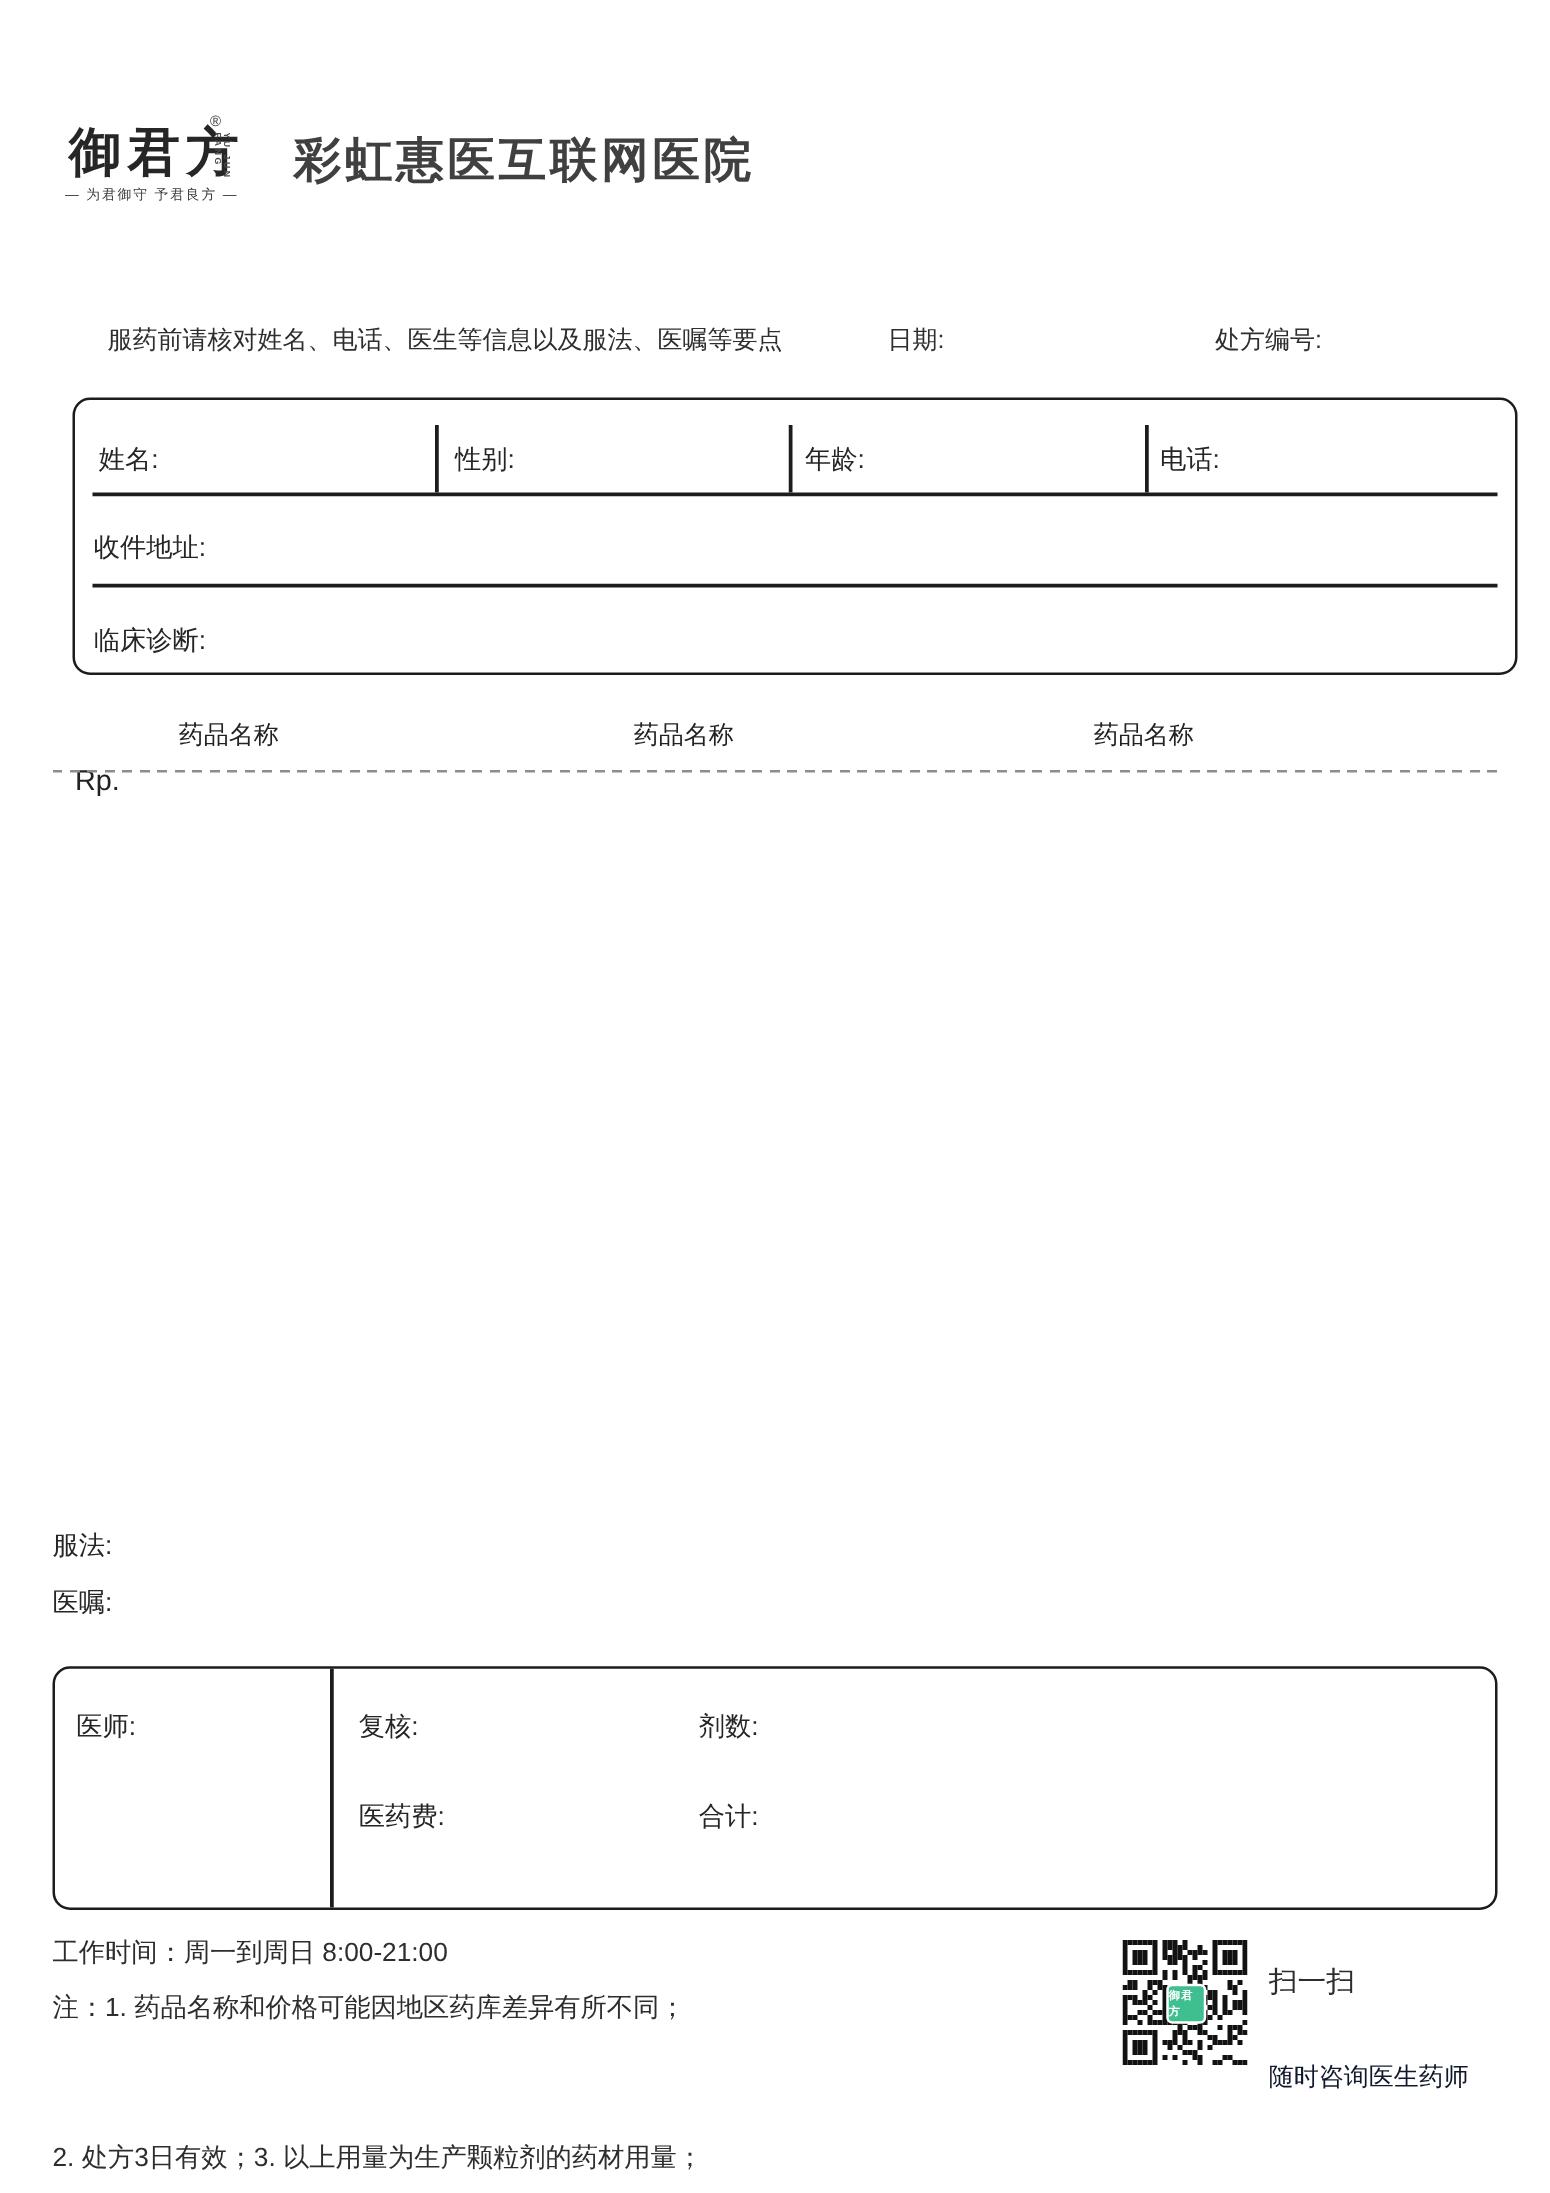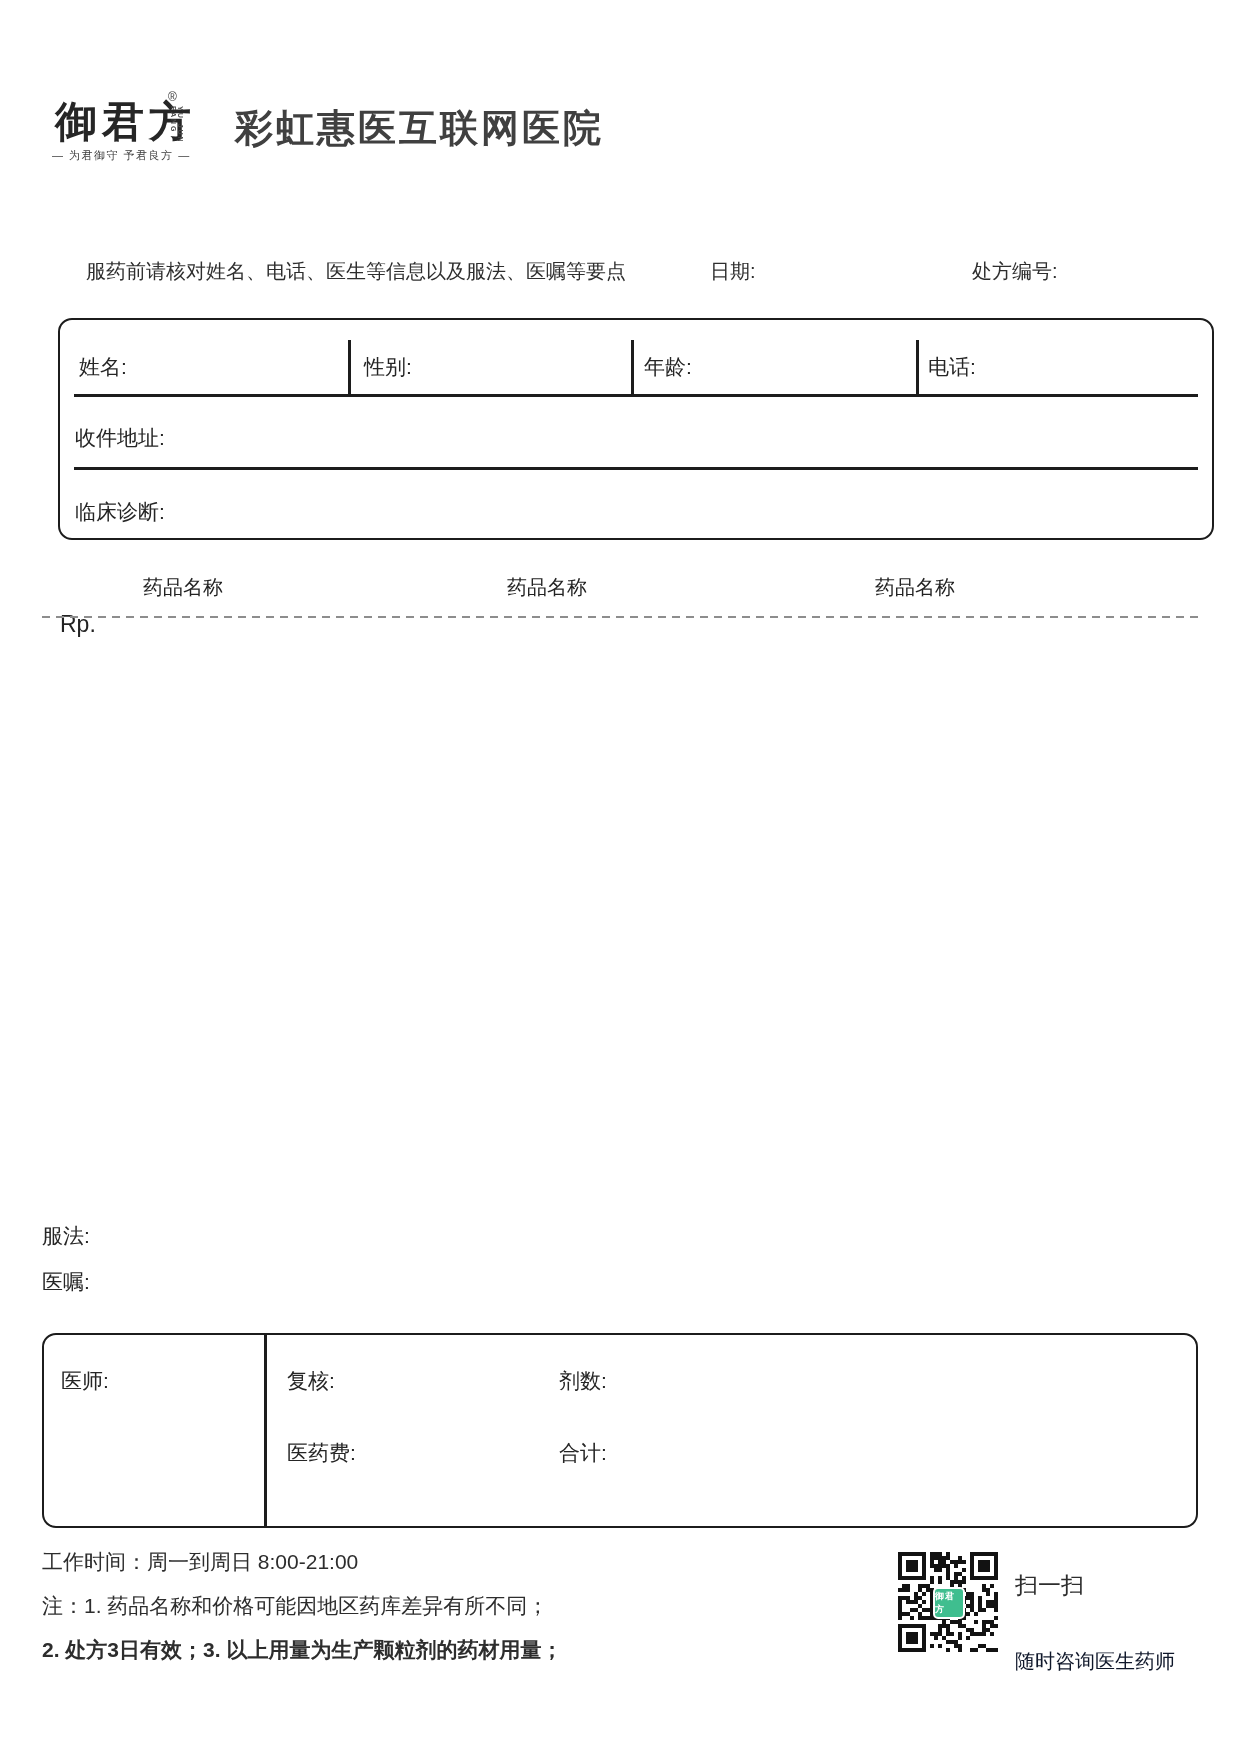--- a/index.html
+++ b/index.html
@@ -120,21 +120,21 @@
     <div class="signoff-vdiv"></div>
     <div class="field-label" style="left:17px; top:32px;">医师:</div>
     <div class="field-label" style="left:243px; top:32px;">复核:</div>
     <div class="field-label" style="left:515px; top:32px;">剂数:</div>
     <div class="field-label" style="left:243px; top:104px;">医药费:</div>
     <div class="field-label" style="left:515px; top:104px;">合计:</div>
   </div>
 
   <div class="abs footer-text" style="left:42px; top:1548px;">工作时间：周一到周日 8:00-21:00</div>
   <div class="abs footer-text" style="left:42px; top:1592px;">注：1. 药品名称和价格可能因地区药库差异有所不同；</div>
-  <div class="abs footer-text" style="left:42px; top:1636px;font-weight:bold;">2. 处方3日有效；3. 以上用量为生产颗粒剂的药材用量；</div>
+  <div class="abs footer-text" style="left:42px; top:1712px;">2. 处方3日有效；3. 以上用量为生产颗粒剂的药材用量；</div>
 
   <div class="abs qr-wrap">
     <div id="qr-svg-holder"><svg width="100" height="100" viewBox="0 0 100 100" xmlns="http://www.w3.org/2000/svg">
           <rect width="100" height="100" fill="#ffffff"></rect>
           <rect x="0" y="0" width="4" height="4" fill="#121212"></rect>
           <rect x="4" y="0" width="4" height="4" fill="#121212"></rect>
           <rect x="8" y="0" width="4" height="4" fill="#121212"></rect>
           <rect x="12" y="0" width="4" height="4" fill="#121212"></rect>
           <rect x="16" y="0" width="4" height="4" fill="#121212"></rect>
           <rect x="20" y="0" width="4" height="4" fill="#121212"></rect>

